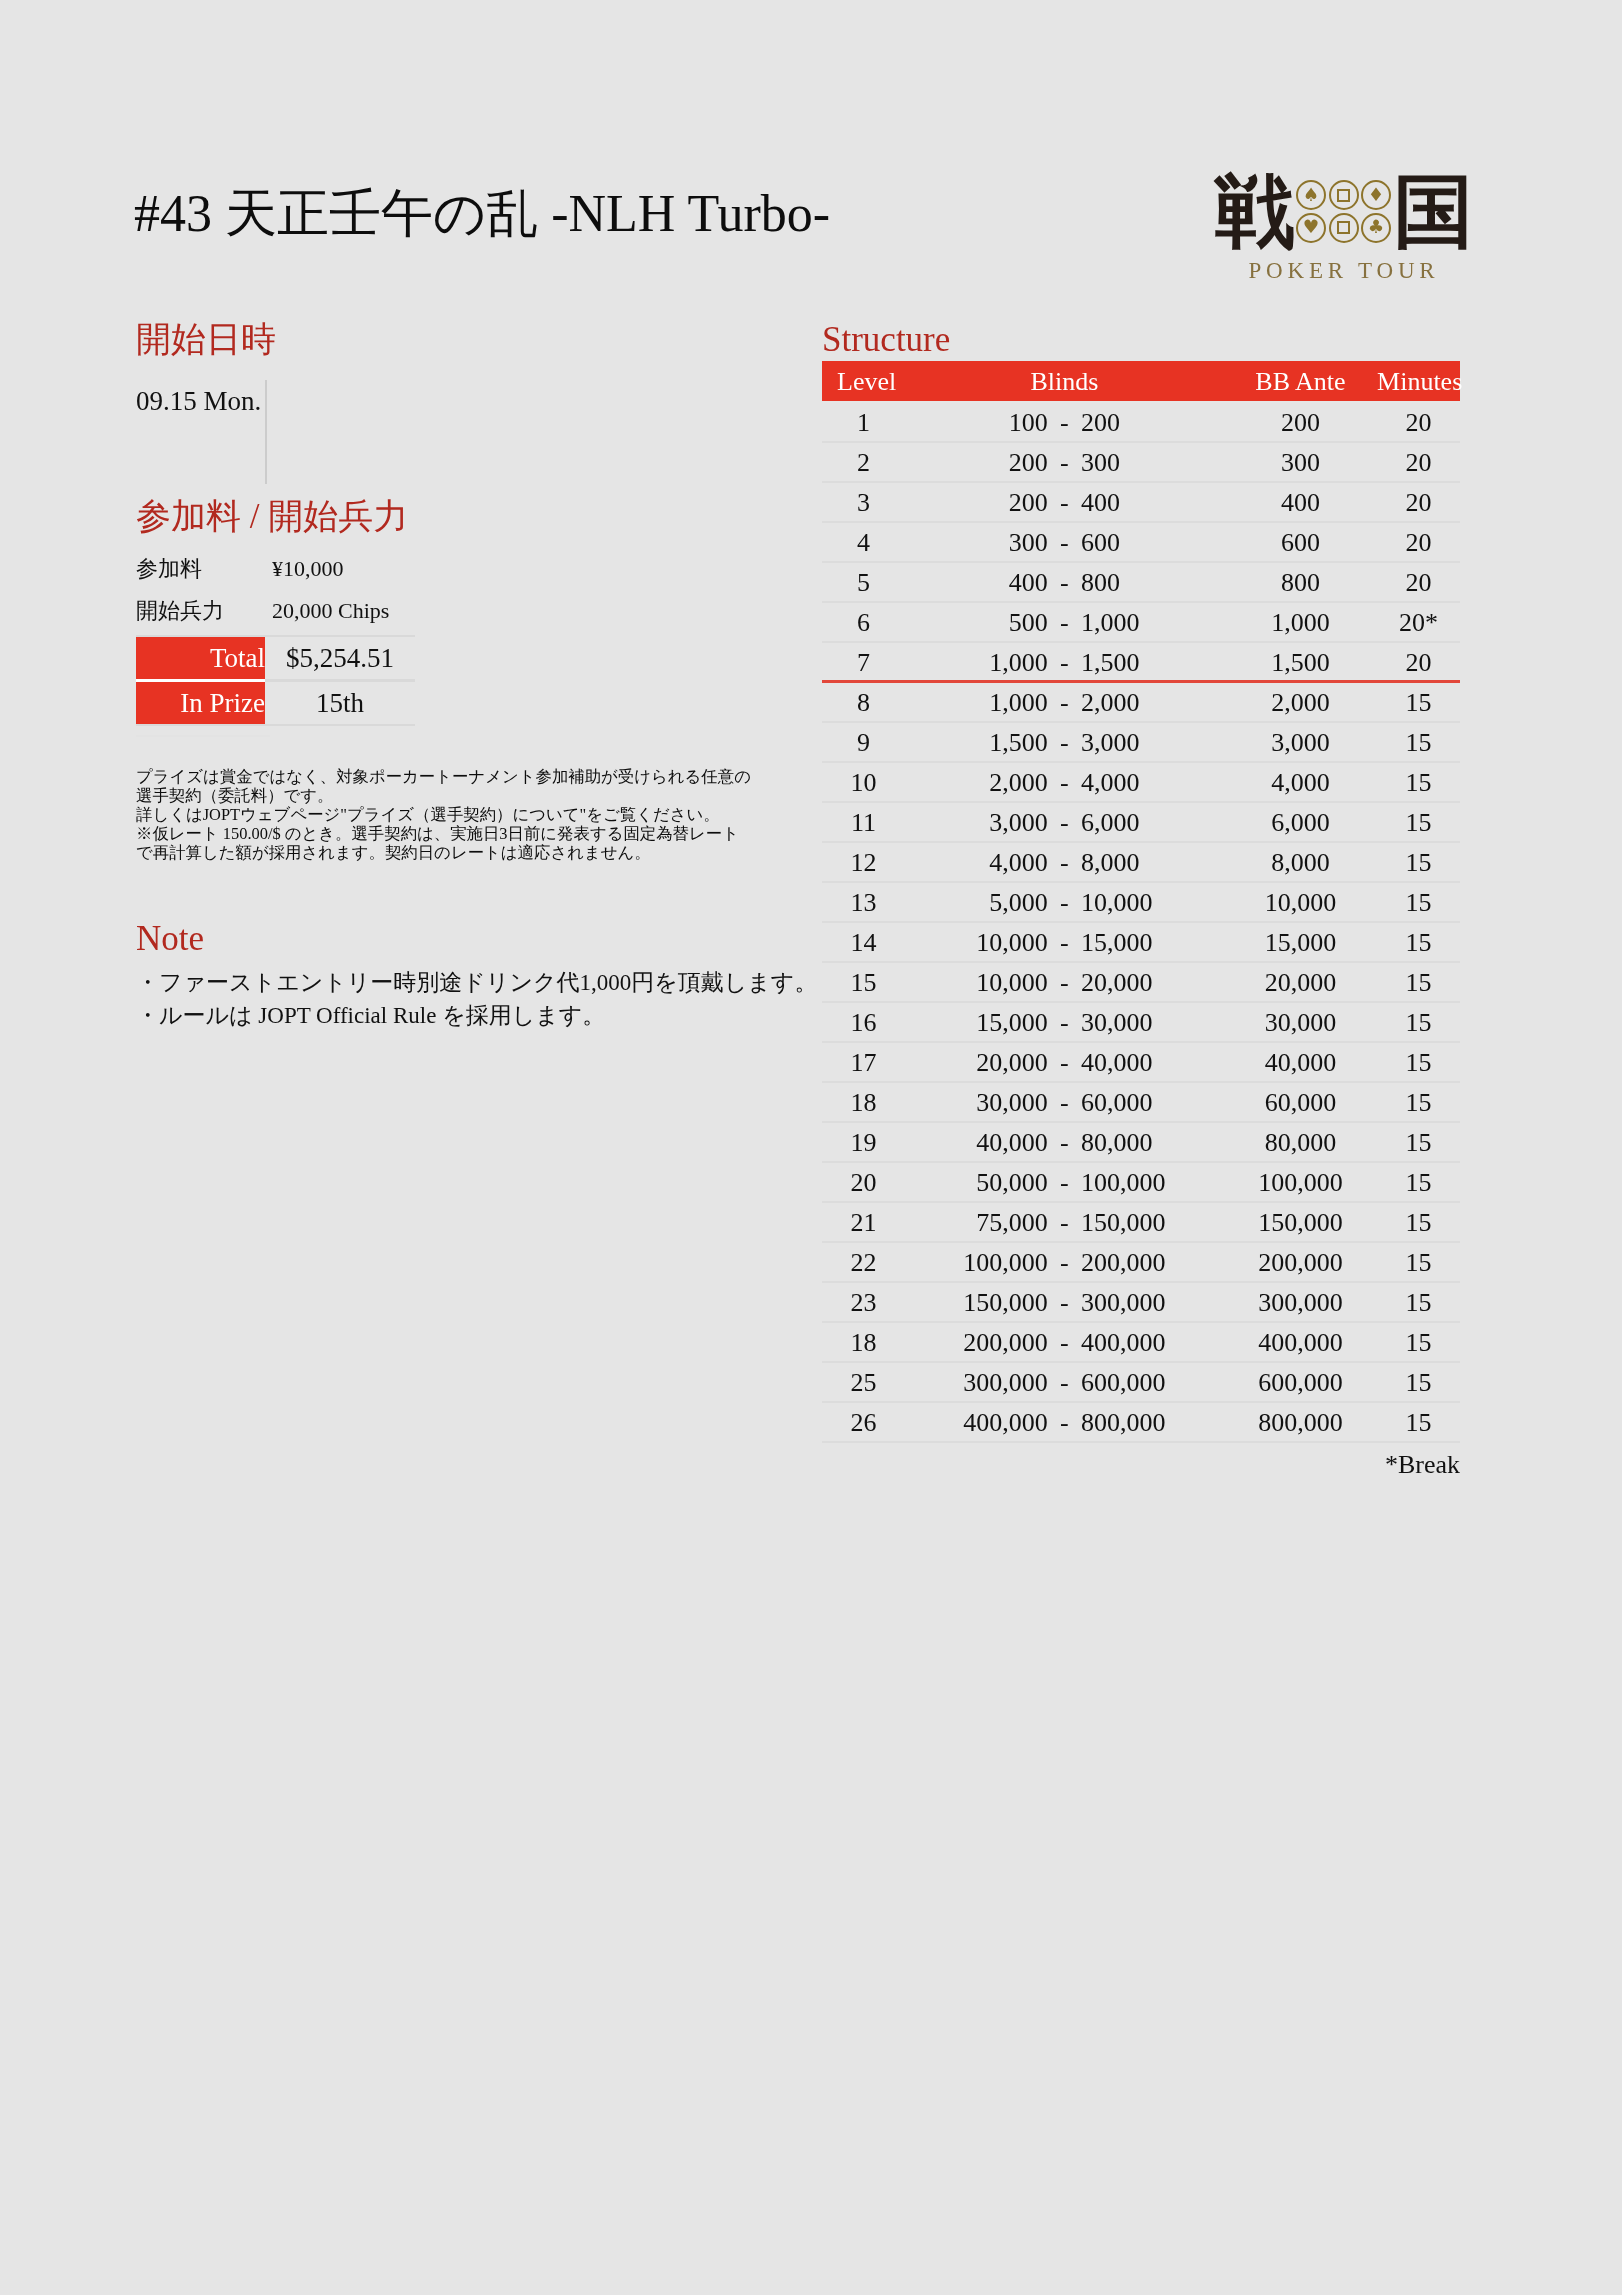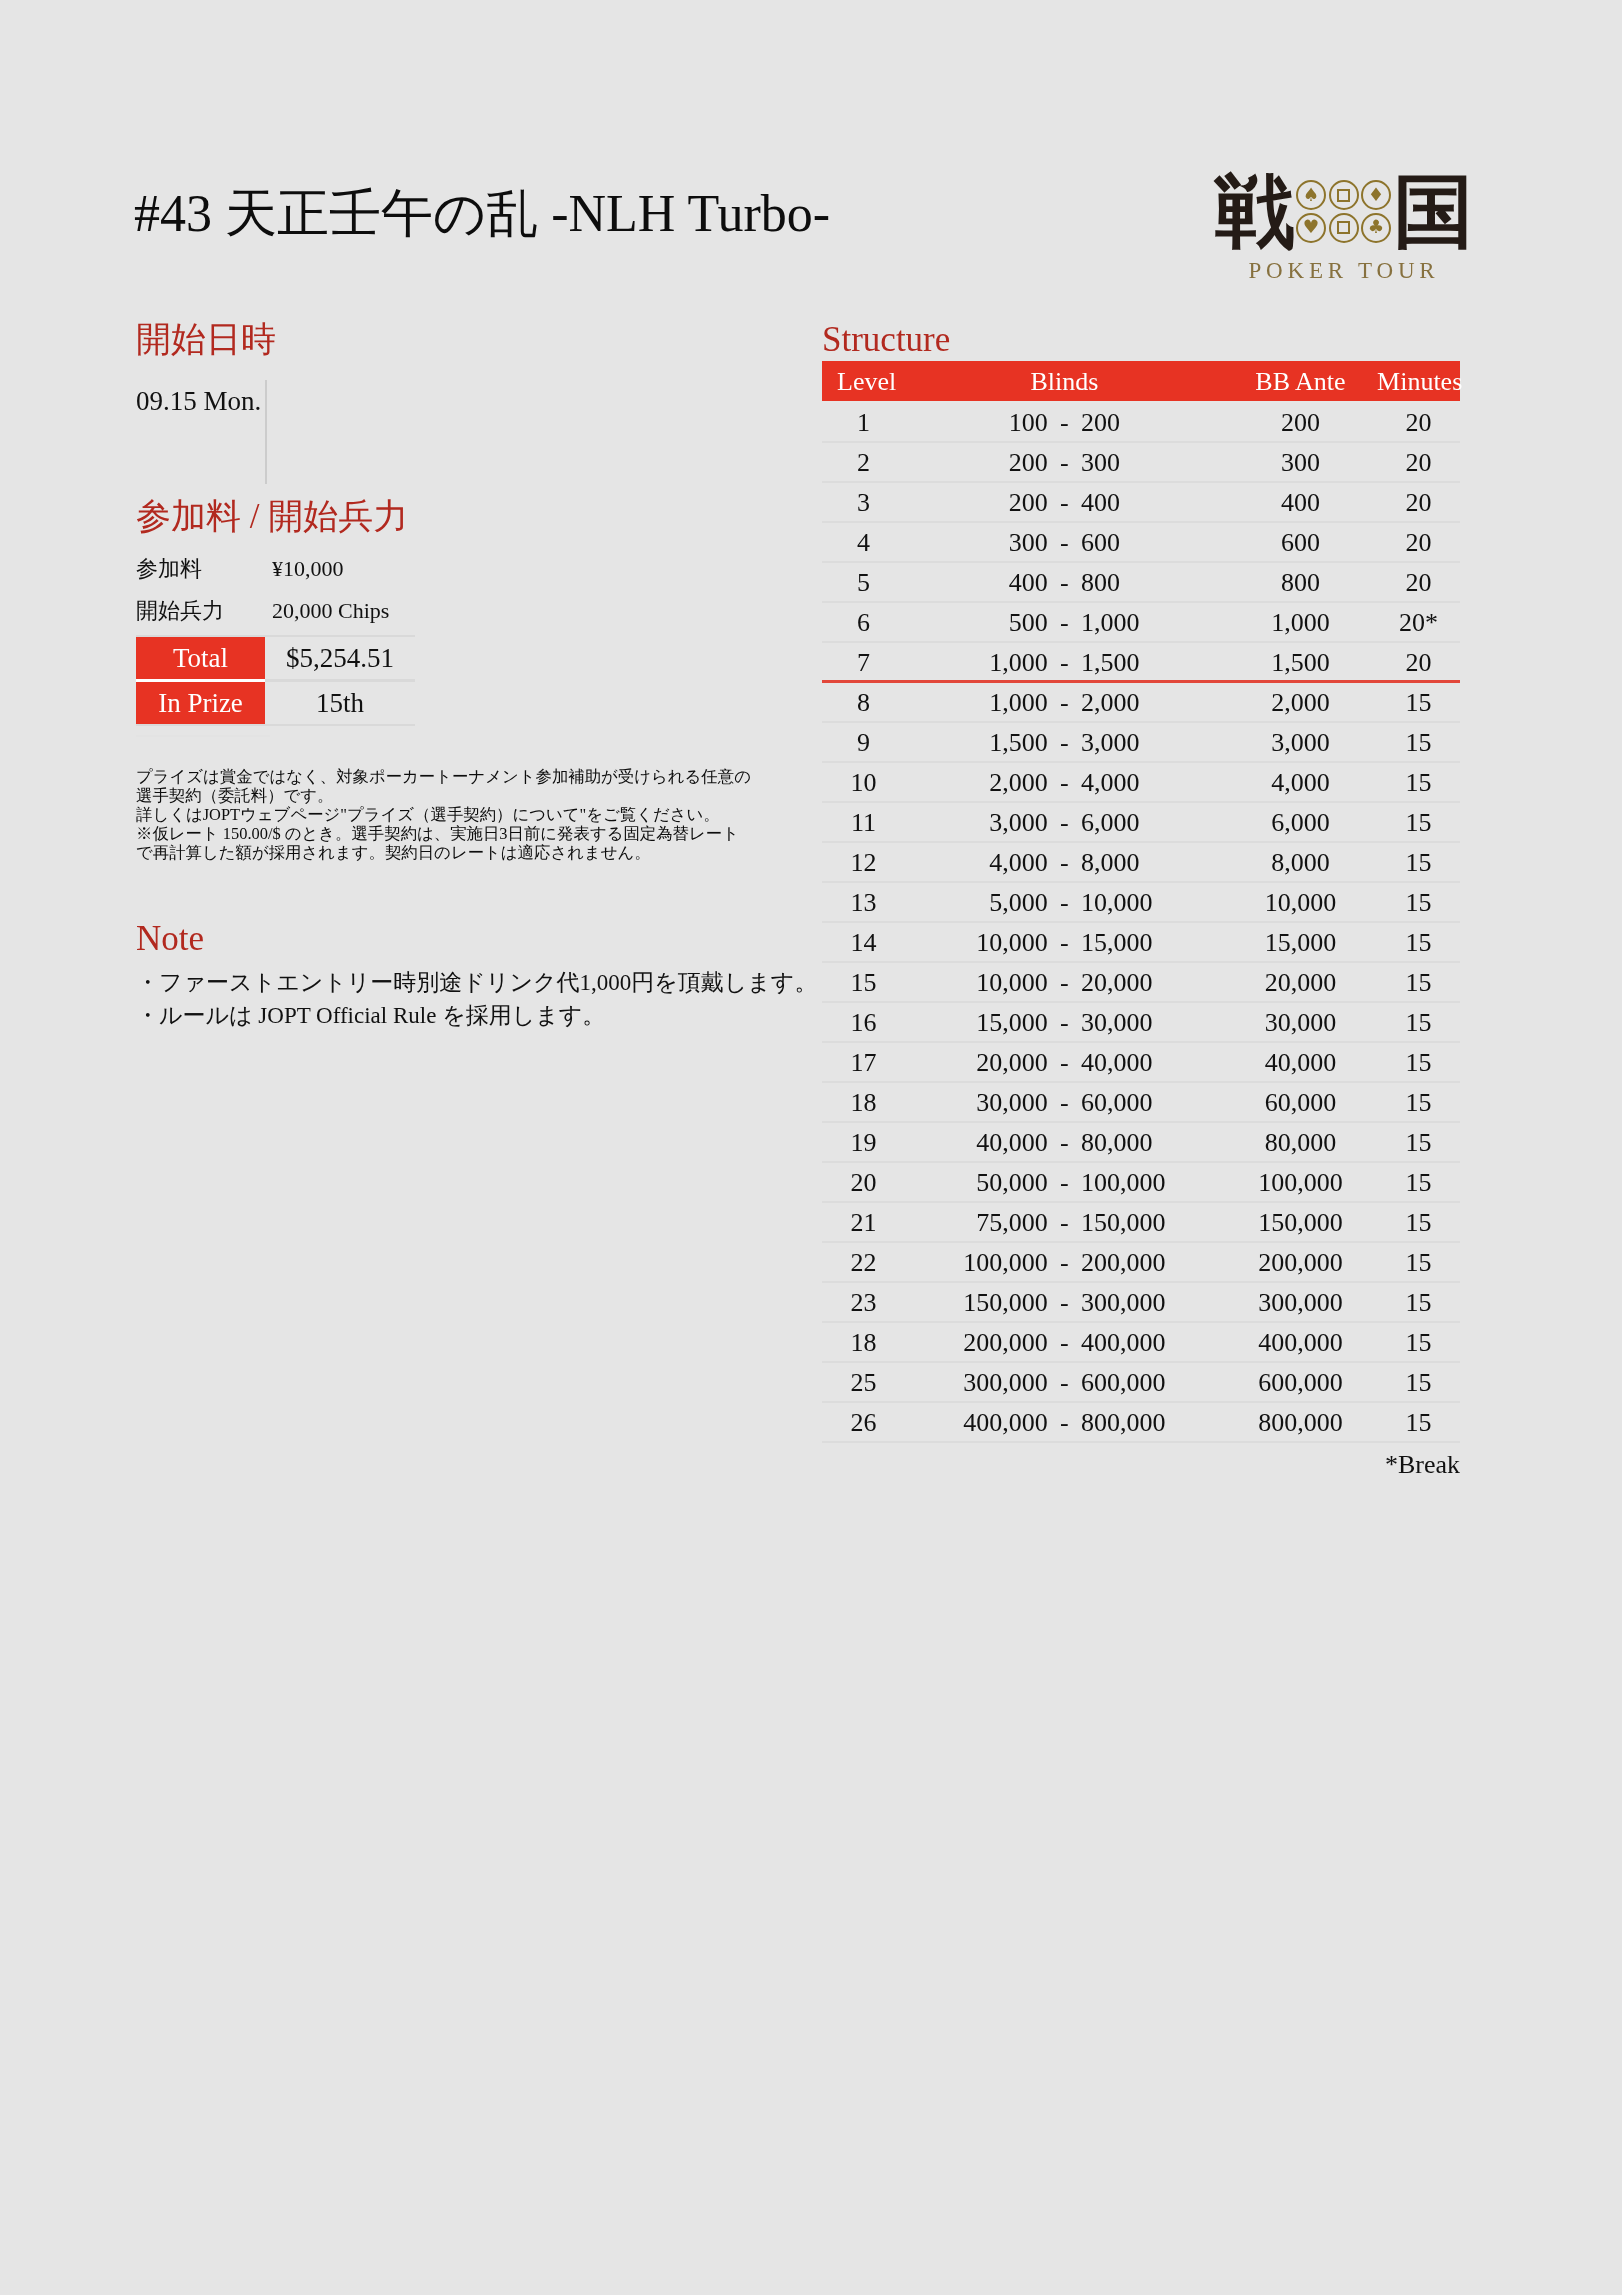--- a/index.html
+++ b/index.html
@@ -33,21 +33,21 @@
   .date-cell{width:129px;font-size:27px;line-height:42px;white-space:nowrap;}
   .vline{width:2px;background:#cccccc;}
   .times{padding-left:13.6px;font-size:27px;line-height:42px;white-space:nowrap;}
   .h-entry{margin-top:12.3px;}
   .entry-rows{margin-top:11px;}
   .entry-row{display:flex;height:42px;font-size:22px;line-height:42px;white-space:nowrap;}
   .entry-label{width:136px;}
   .h-prize{margin-top:30px;}
   .prize{width:279px;margin-top:2.7px;border-top:2px solid var(--sep_gray);border-bottom:2px solid var(--sep_gray);}
   .p-row{display:flex;height:42px;}
-  .p-label{width:129px;background:var(--accent_red);color:#fff;text-align:center;font-size:27px;line-height:42px;}
+  .p-label{width:129px;background:var(--accent_red);color:#fff;text-align:right;font-size:27px;line-height:42px;}
   .p-value{width:150px;text-align:center;font-size:27px;line-height:42px;}
   .p-sep{display:flex;height:2.7px;}
   .p-sep-l{width:129px;background:#ffffff;}
   .p-sep-r{width:150px;background:var(--sep_gray);}
   .prize-stub{width:134px;height:2.7px;background:#e3e3e3;margin-top:8.9px;}
   .disclaimer{margin-top:30px;font-size:16.4px;line-height:19px;color:#0d0d0d;}
   .disclaimer div{white-space:nowrap;}
   .h-note{margin-top:56px;}
   .note-bullets{margin-top:6.8px;font-size:23px;line-height:33px;}
   .note-bullets div{white-space:nowrap;}

